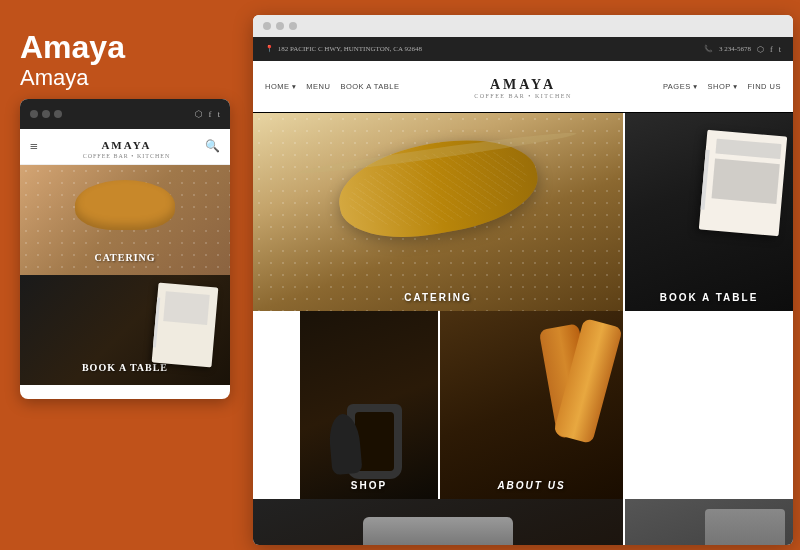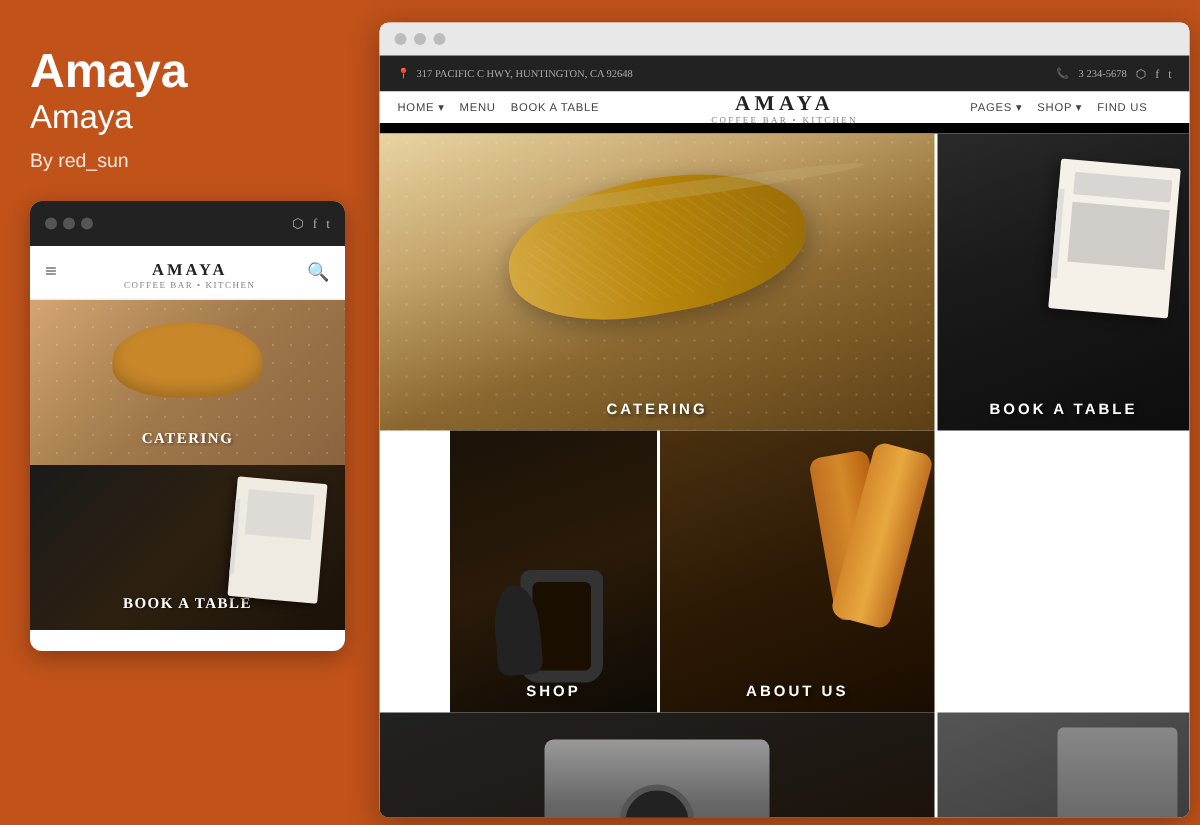--- a/index.html
+++ b/index.html
@@ -221,25 +221,25 @@
       gap: 6px;
     }
 
     .topbar-icon {
       color: #aaa;
       font-size: 8px;
     }
 
     .site-nav {
       background: #fff;
-      height: 28px;
+      height: 52px;
       display: flex;
       align-items: center;
       justify-content: center;
-      border-bottom: 7px solid #000000;
+      border-bottom: 1px solid #000000;
       gap: 0;
       position: relative;
     }
 
     .nav-logo {
       font-size: 14px;
       font-weight: bold;
       letter-spacing: 3px;
       color: #222;
       text-align: center;
@@ -272,21 +272,21 @@
       text-transform: uppercase;
       font-family: Arial, sans-serif;
     }
 
     .nav-links-right {
       position: absolute;
       right: 0;
       display: flex;
       align-items: center;
       height: 100%;
-      padding-right: 28px;
+      padding-right: 12px;
       gap: 10px;
     }
 
     .grid-cell {
       position: relative;
       overflow: hidden;
       display: flex;
       align-items: center;
       justify-content: center;
     }
@@ -437,21 +437,20 @@
       opacity: 0.3;
     }
 
   </style>
 </head>
 <body>
 
 <div class="left-panel">
   <h1 class="theme-title">Amaya</h1>
   <h2 class="theme-subtitle">Amaya</h2>
-  <p class="theme-author">By red_sun</p>
 
   <div class="device-mockup">
     <div class="device-top-bar">
       <div class="device-dot"></div>
       <div class="device-dot"></div>
       <div class="device-dot"></div>
       <div class="device-social-icons">
         <span class="device-social-icon">⬡</span>
         <span class="device-social-icon">f</span>
         <span class="device-social-icon">t</span>
@@ -486,21 +485,21 @@
 
   <div class="browser-titlebar">
     <div class="browser-dot"></div>
     <div class="browser-dot"></div>
     <div class="browser-dot"></div>
   </div>
 
   <div class="site-topbar">
     <div class="topbar-left">
       <span>📍</span>
-      <span>317 PACIFIC C HWY, HUNTINGTON, CA 92648</span>
+      <span>182 PACIFIC C HWY, HUNTINGTON, CA 92648</span>
     </div>
     <div class="topbar-right">
       <span>📞</span>
       <span>3 234-5678</span>
       <span class="topbar-icon">⬡</span>
       <span class="topbar-icon">f</span>
       <span class="topbar-icon">t</span>
     </div>
   </div>
 
@@ -541,21 +540,21 @@
 
   <div style="display:grid; grid-template-columns: 185px 183px 168px; gap:2px; height:188px;">
 
     <div class="grid-cell" style="background:linear-gradient(160deg, #1a1208 0%, #2a1a08 50%, #0d0a05 100%);margin-left:47px;">
       <div class="coffee-decor"></div>
       <div style="position:absolute;bottom:25px;left:30px;width:30px;height:60px;background:#222;border-radius:50% 50% 8px 8px;transform:rotate(-5deg);"></div>
       <span class="grid-cell-label">SHOP</span>
     </div>
 
 
-    <div class="grid-cell" style="background:linear-gradient(160deg, #4a3010 0%, #2d1a05 50%, #1a0d00 100%);">
+    <div class="grid-cell" style="background:linear-gradient(160deg, #4a3010 0%, #2d1a05 50%, #1a0d00 100%);font-style:italic;">
       <div class="churro-decor2"></div>
       <div class="churro-decor"></div>
       <span class="grid-cell-label">ABOUT US</span>
     </div>
   </div>
 
   <div style="display:grid; grid-template-columns: 370px 168px; gap:2px; height:128px;">
     <div class="grid-cell" style="background:linear-gradient(160deg, #222 0%, #1a0f05 100%);">
       <div style="position:absolute;bottom:0;left:50%;transform:translateX(-50%);width:150px;height:110px;background:linear-gradient(180deg, #999 0%, #666 40%, #444 100%);border-radius:6px 6px 0 0;"></div>
       <div style="position:absolute;bottom:30px;left:50%;transform:translateX(-50%);width:50px;height:50px;background:#222;border-radius:50%;border:4px solid #555;"></div>

